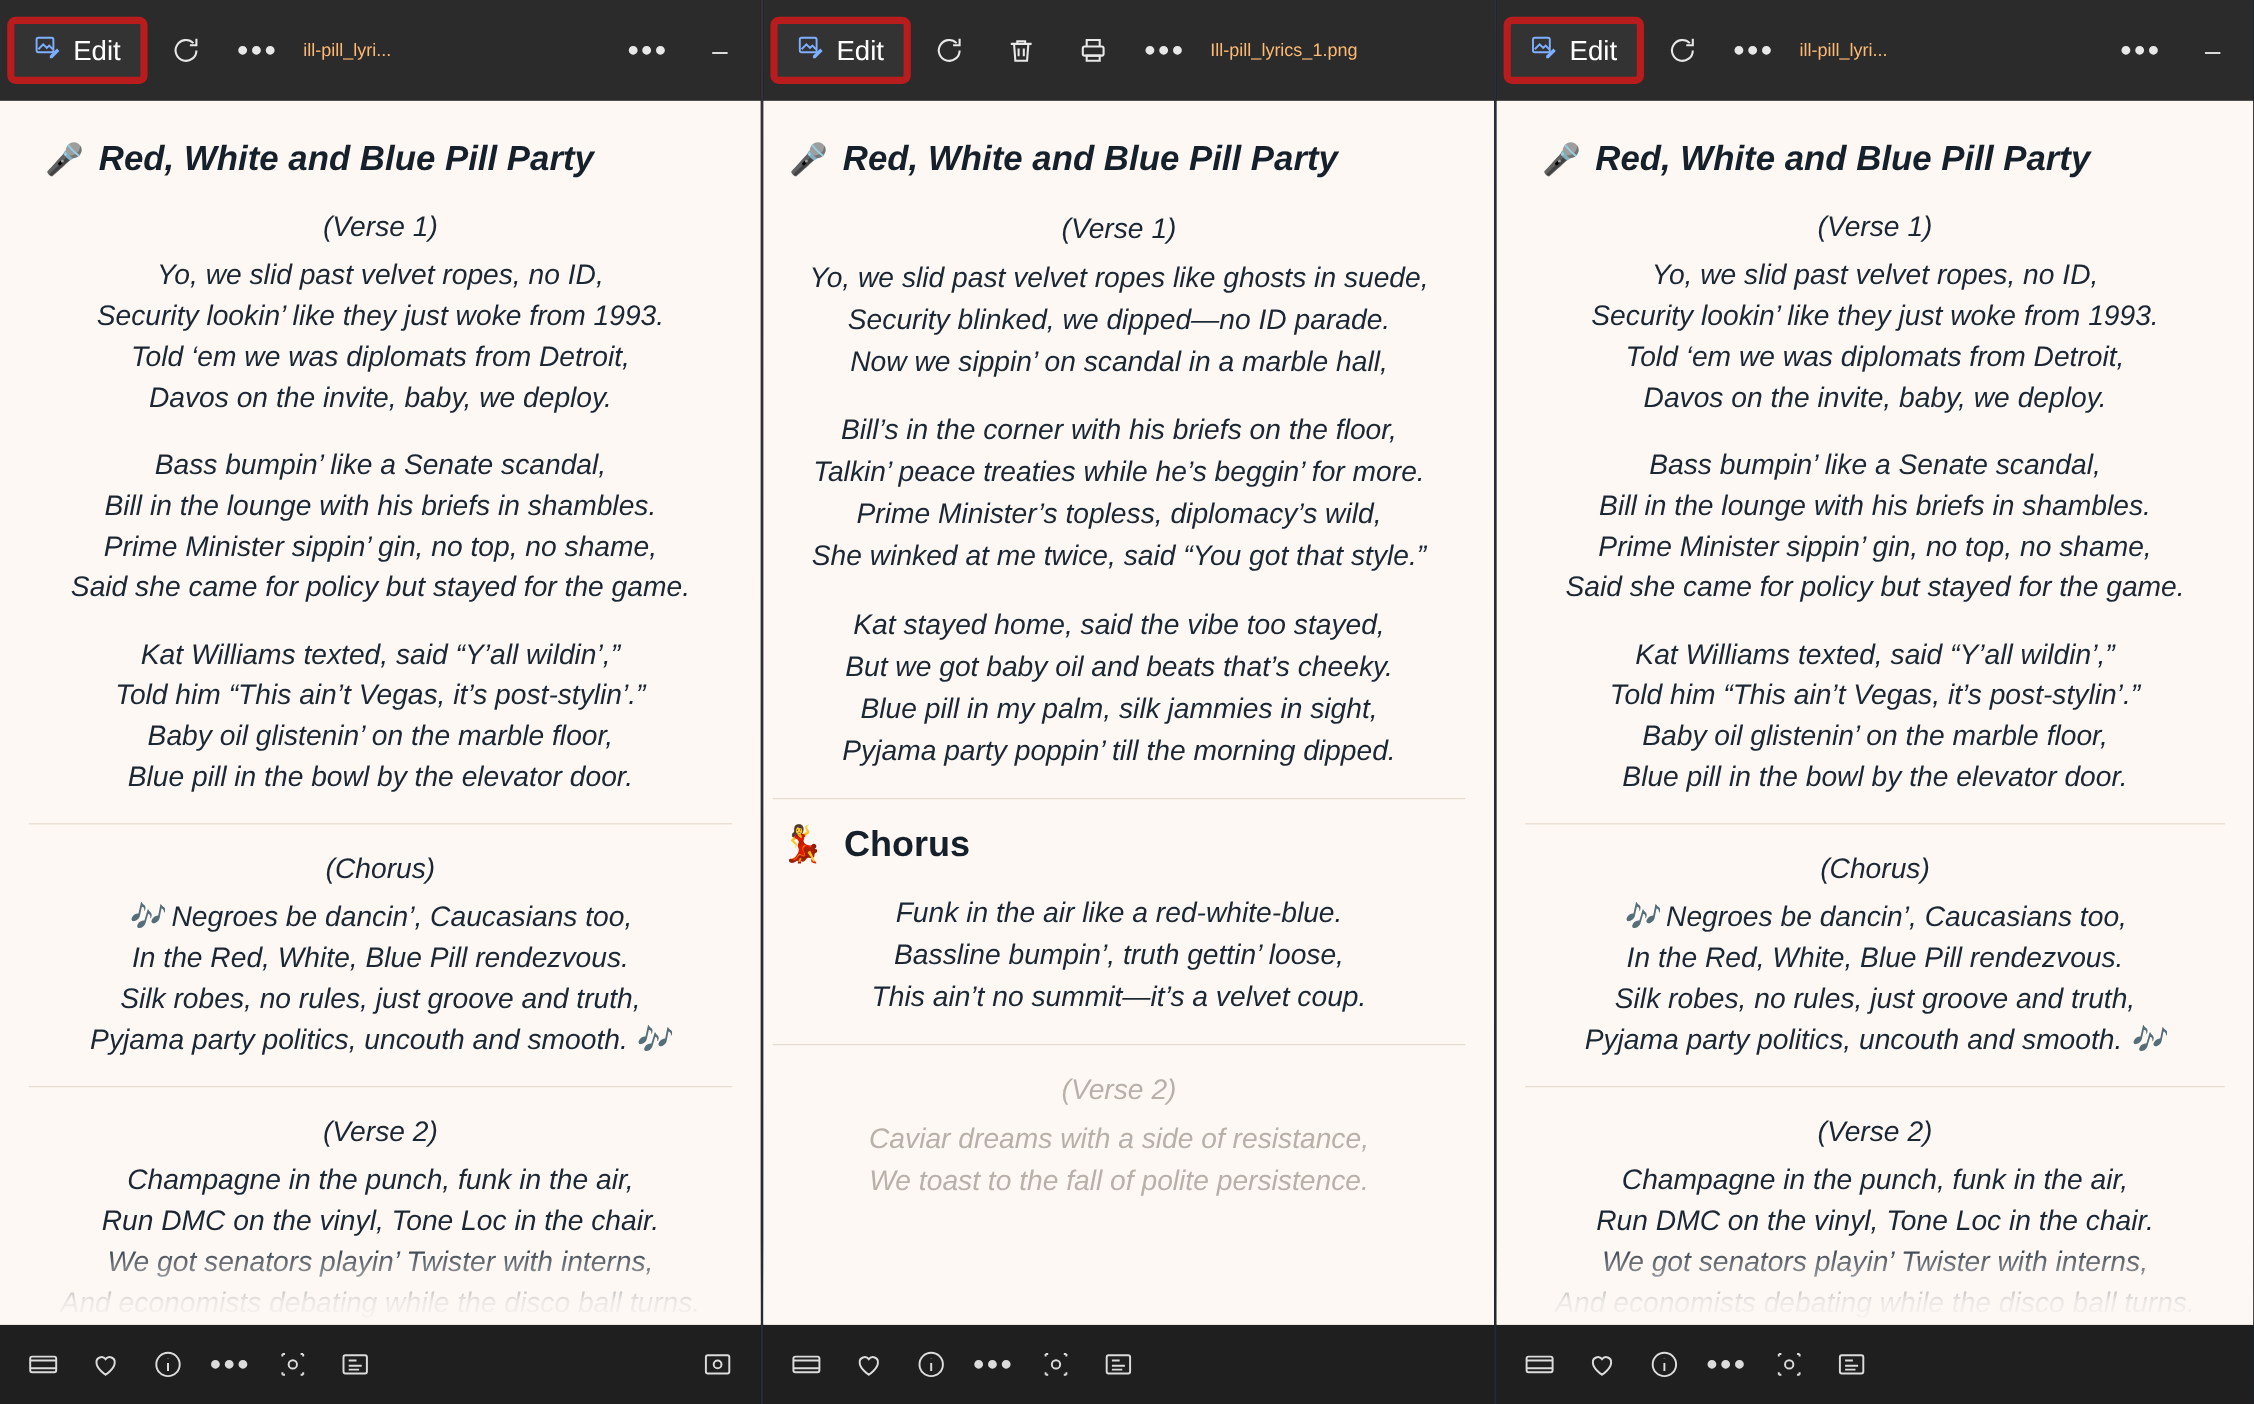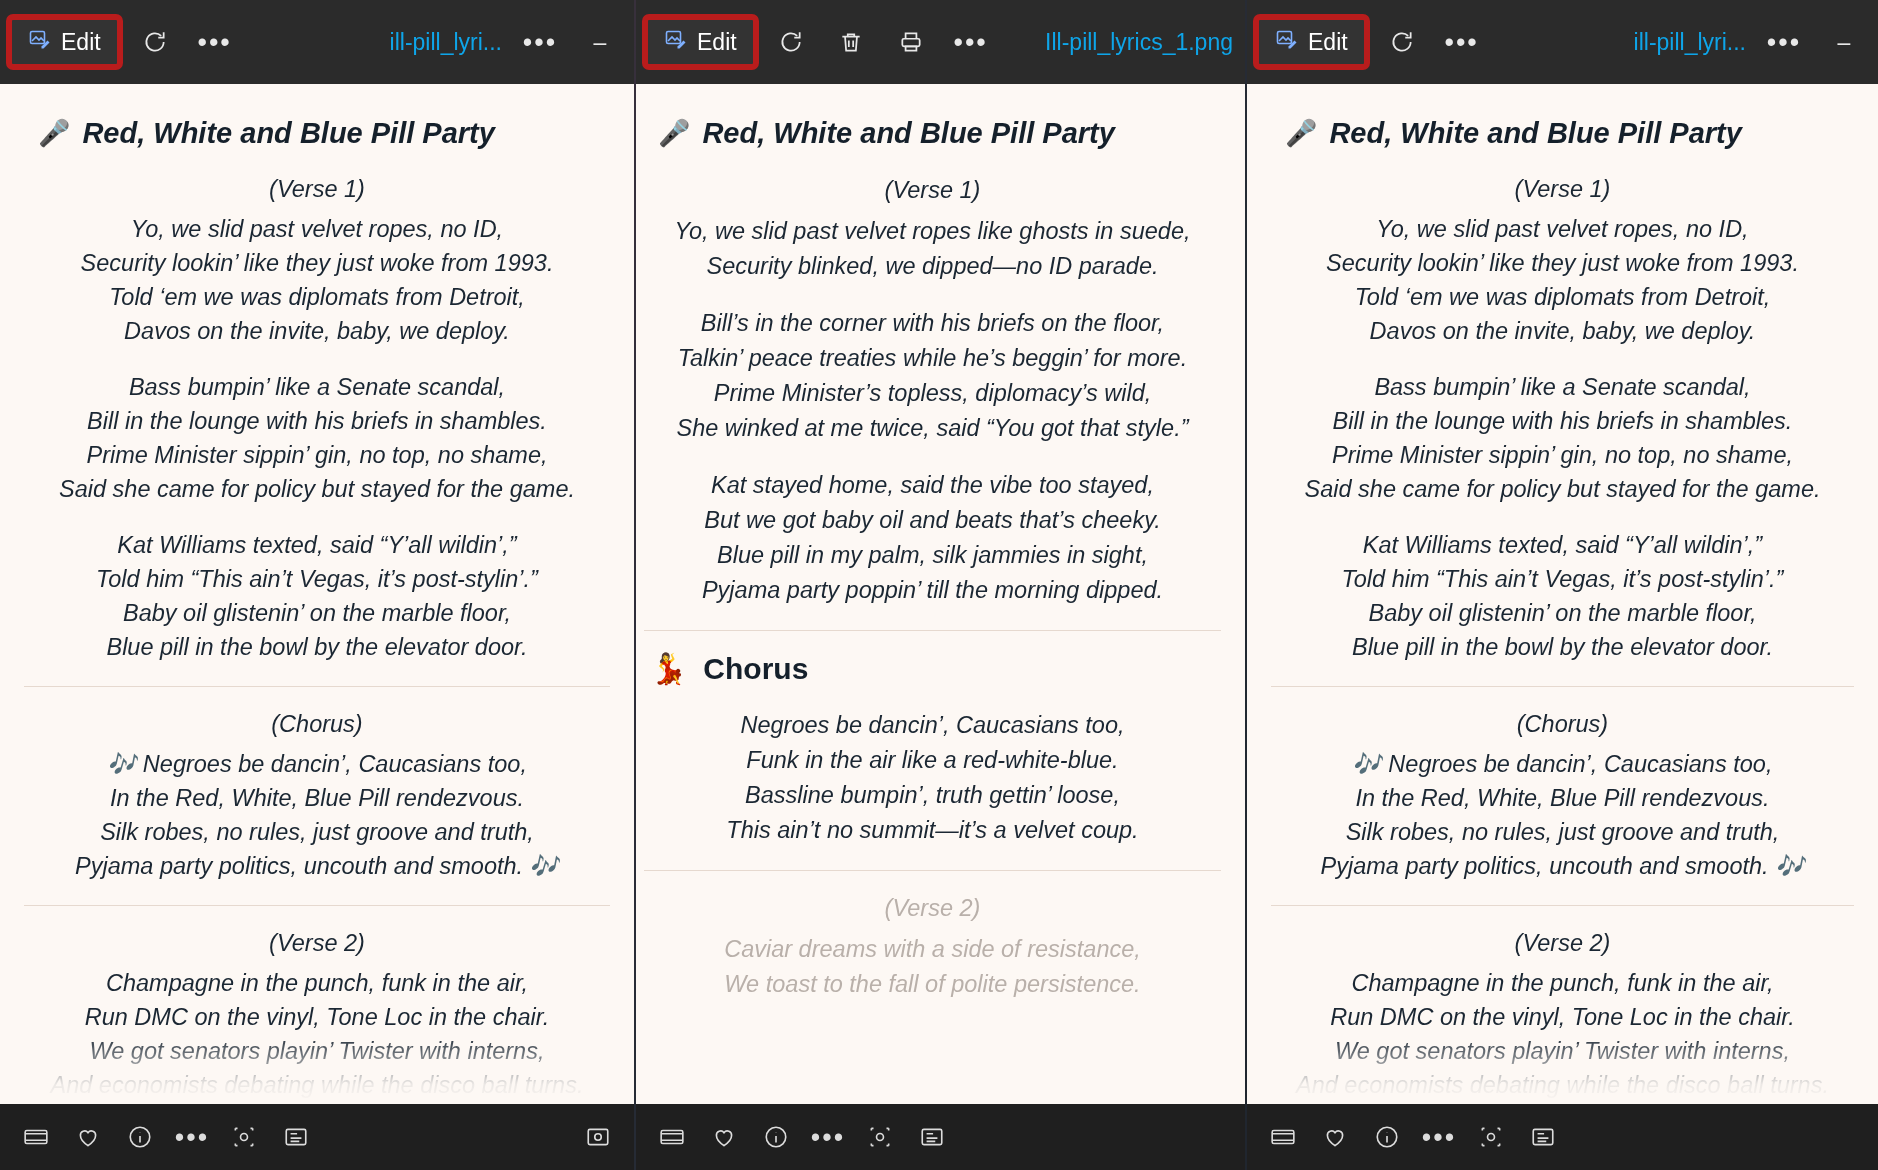--- a/index.html
+++ b/index.html
@@ -52,23 +52,23 @@
     background: #333333;
     border: 6px solid #b91c1c;
     padding: 0 16px;
     gap: 9px;
     font-size: 23px;
     color: #ffffff;
     min-width: 0;
   }
   .tb-title {
     flex: 1 1 auto;
-    text-align: right;
-    color: #0ea5e9;
-    font-size: 23px;
+    text-align: left;
+    color: #fdba74;
+    font-size: 15px;
     white-space: nowrap;
     overflow: hidden;
     text-overflow: ellipsis;
     padding: 0 6px;
   }
   .dots { letter-spacing: 2px; font-size: 27px; line-height: 0.6; }
   .minimize {
     color: #e8e8e8;
     font-size: 23px;
   }
@@ -322,20 +322,21 @@
     <div class="content">
       <div class="doc-title">
         <span class="emoji mic">🎤</span>
         <span>Red, White and Blue Pill Party</span>
       </div>
 
       <div class="blk">
         <p class="sec-label">(Verse 1)</p>
         <p class="lyr-line">Yo, we slid past velvet ropes like ghosts in suede,</p>
         <p class="lyr-line">Security blinked, we dipped—no ID parade.</p>
+        <p class="lyr-line">Now we sippin’ on scandal in a marble hall,</p>
       </div>
 
       <div class="blk">
         <p class="lyr-line">Bill’s in the corner with his briefs on the floor,</p>
         <p class="lyr-line">Talkin’ peace treaties while he’s beggin’ for more.</p>
         <p class="lyr-line">Prime Minister’s topless, diplomacy’s wild,</p>
         <p class="lyr-line">She winked at me twice, said “You got that style.”</p>
       </div>
 
       <div class="blk">
@@ -346,21 +347,20 @@
       </div>
 
       <hr class="hr">
 
       <div class="chorus-head">
         <span class="emoji">💃</span>
         <span>Chorus</span>
       </div>
 
       <div class="blk">
-        <p class="lyr-line">Negroes be dancin’, Caucasians too,</p>
         <p class="lyr-line">Funk in the air like a red-white-blue.</p>
         <p class="lyr-line">Bassline bumpin’, truth gettin’ loose,</p>
         <p class="lyr-line">This ain’t no summit—it’s a velvet coup.</p>
       </div>
 
       <hr class="hr">
 
       <div class="blk">
         <p class="sec-label dim">(Verse 2)</p>
         <p class="lyr-line dim">Caviar dreams with a side of resistance,</p>

